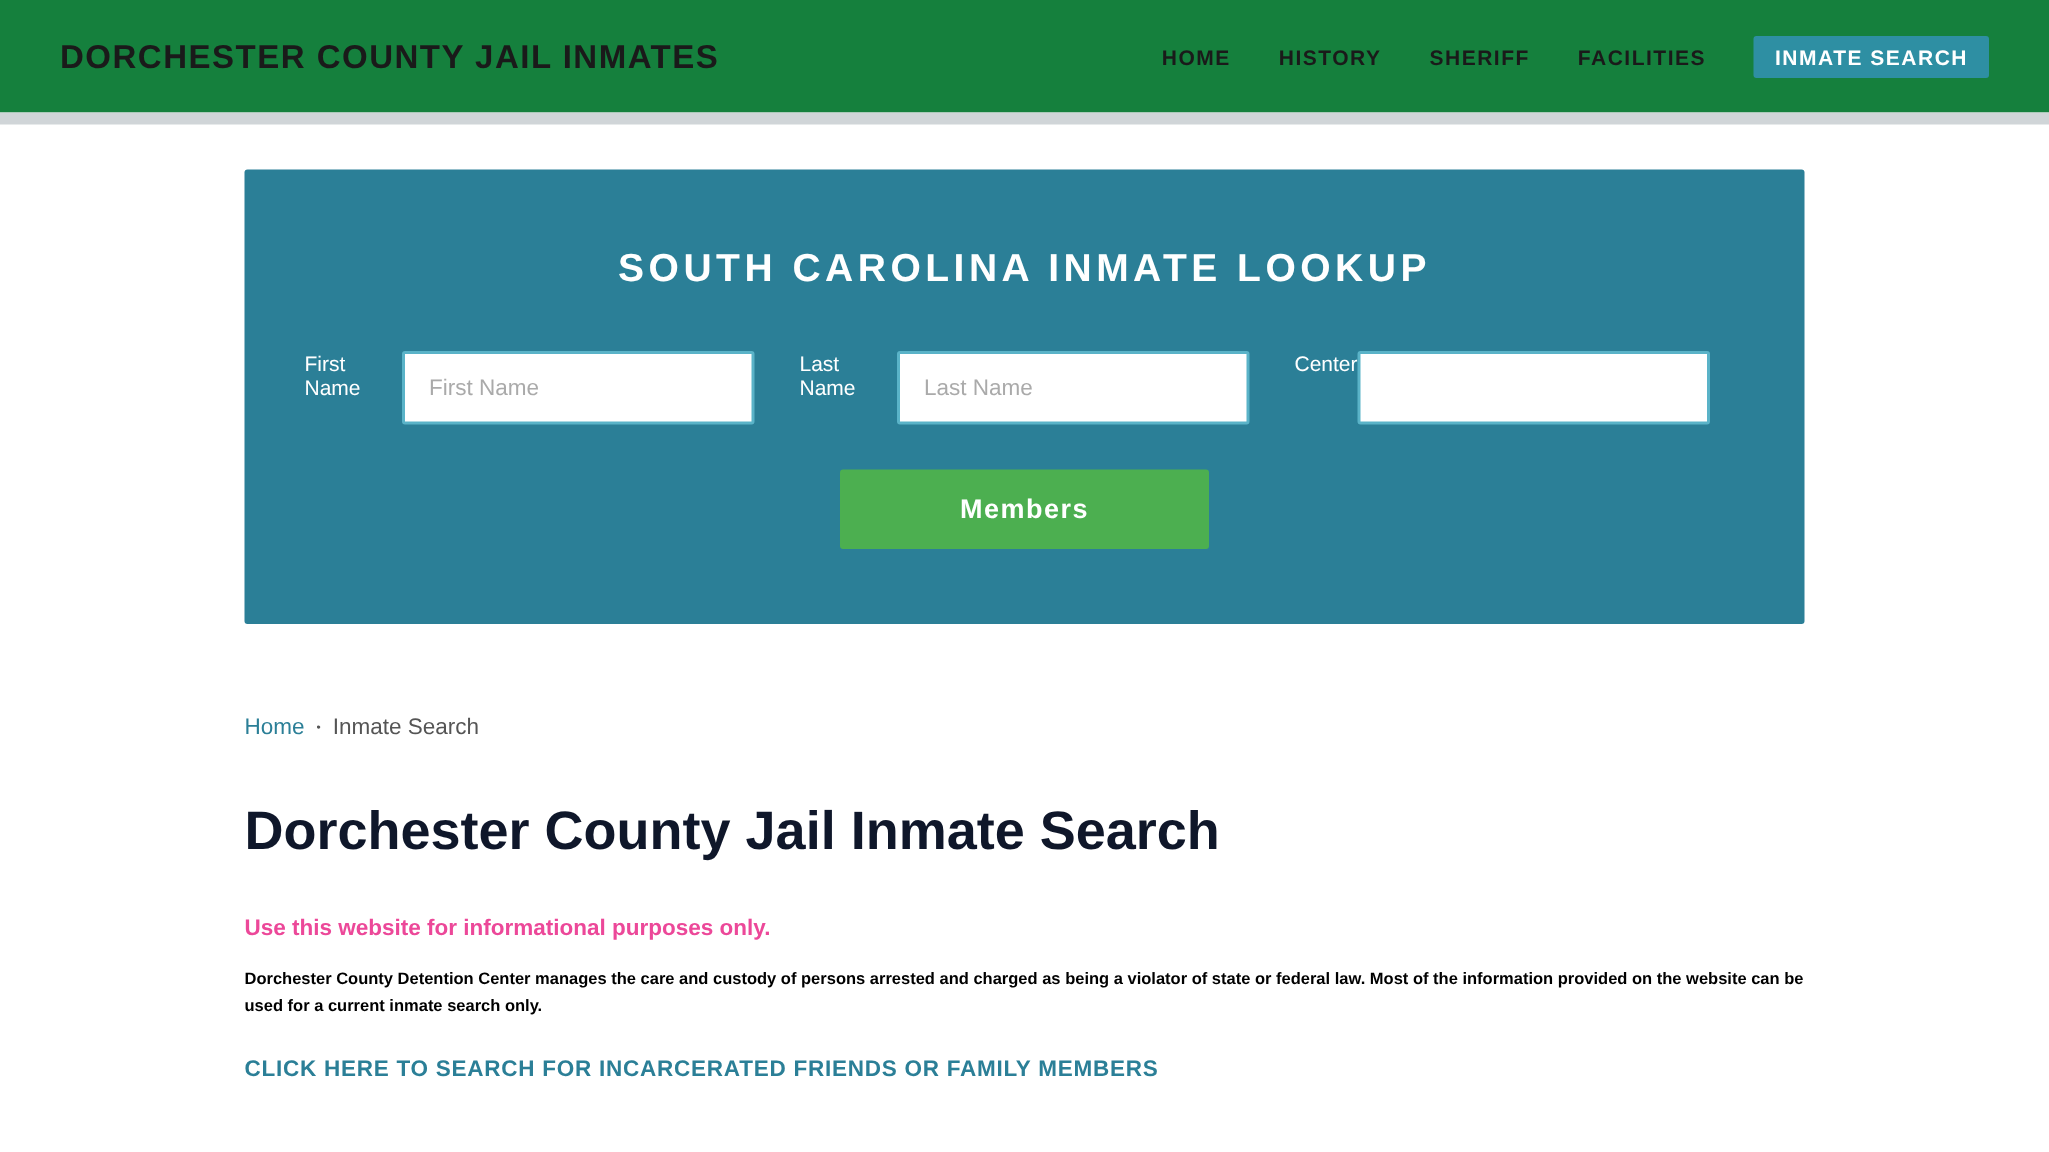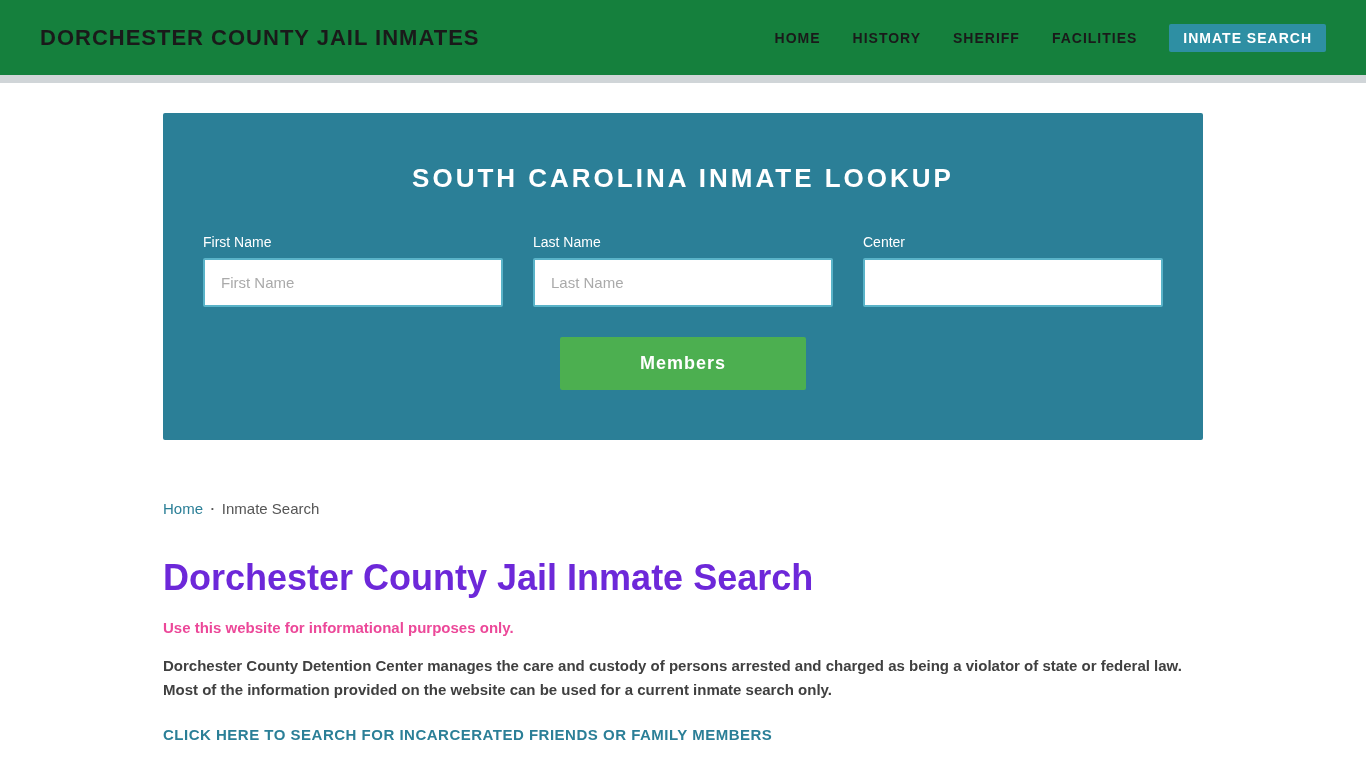--- a/index.html
+++ b/index.html
@@ -75,21 +75,21 @@
 
     .form-row {
       display: flex;
       gap: 30px;
       justify-content: center;
       margin-bottom: 30px;
     }
 
     .form-group {
       display: flex;
-      flex-direction: column;
+      flex-direction: row;
       flex: 1;
       max-width: 300px;
     }
 
     .form-group label {
       color: #fff;
       font-size: 14px;
       margin-bottom: 8px;
       font-weight: 400;
     }
@@ -156,35 +156,35 @@
     }
 
     .breadcrumb span.current {
       color: #555;
     }
 
     
     .page-title {
       font-size: 36px;
       font-weight: 700;
-      color: #6d28d9;
-      margin-bottom: 20px;
+      color: #0f172a;
+      margin-bottom: 35px;
     }
 
     .subtitle {
       font-size: 15px;
       font-weight: 700;
       color: #ec4899;
       margin-bottom: 18px;
     }
 
     .description {
-      font-size: 15px;
-      font-weight: 700;
-      color: #404040;
+      font-size: 11px;
+      font-weight: 700;
+      color: #000000;
       line-height: 1.6;
       margin-bottom: 24px;
     }
 
     .cta-link {
       color: #2b7f97;
       text-decoration: none;
       font-size: 15px;
       font-weight: 700;
       text-transform: uppercase;

